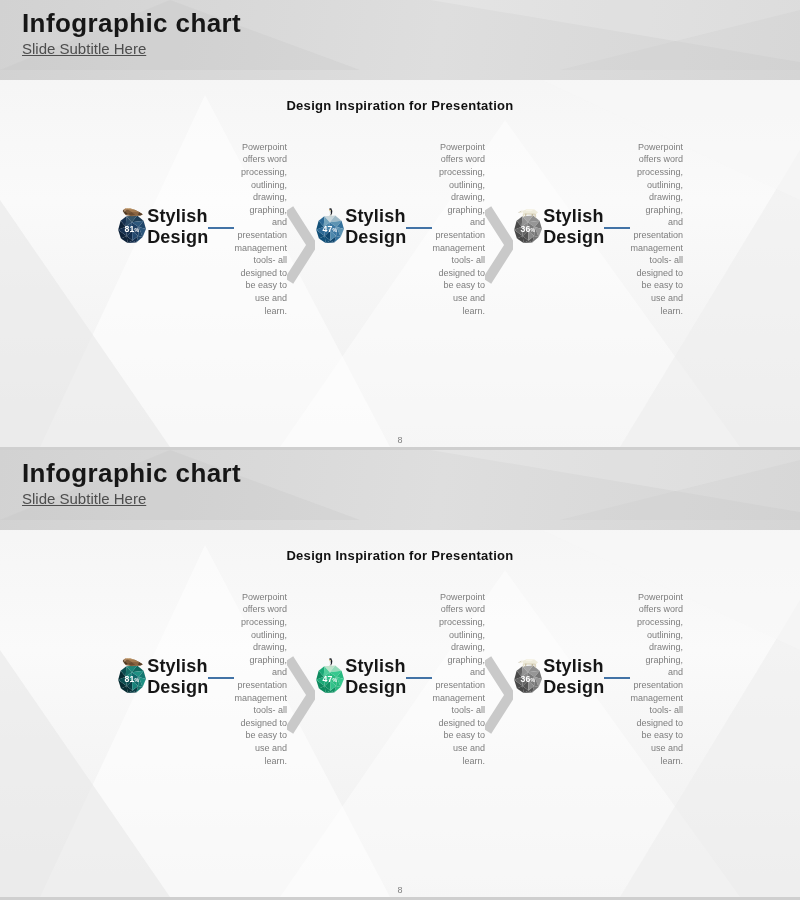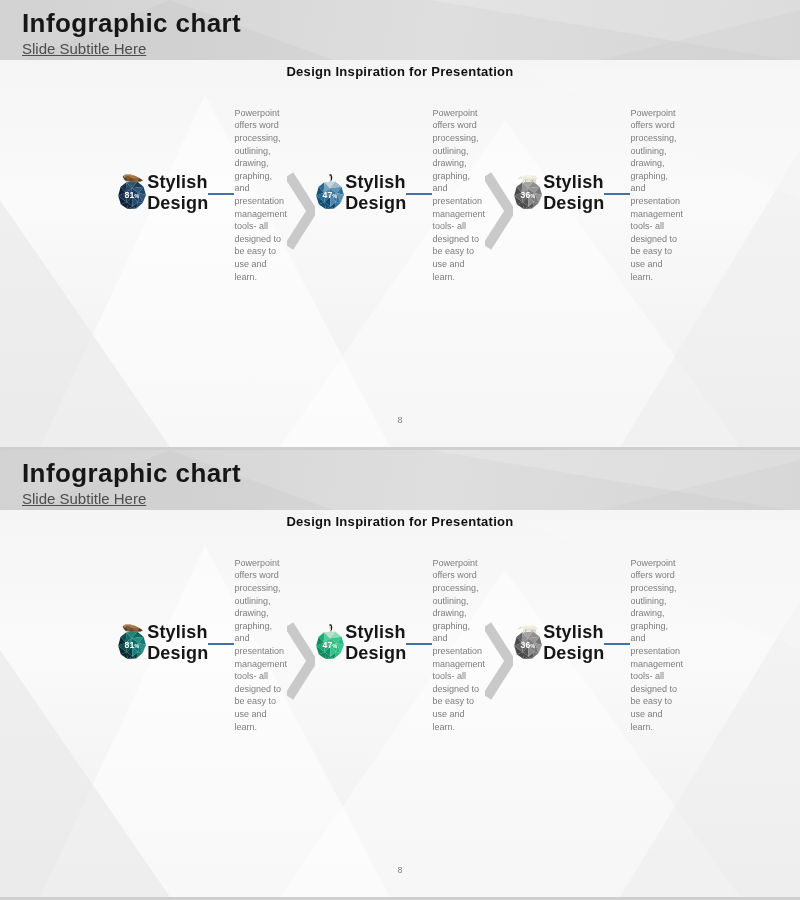--- a/index.html
+++ b/index.html
@@ -8,43 +8,43 @@
     font-family:"Liberation Sans",sans-serif;
     -webkit-font-smoothing:antialiased;
   }
   .slide{
     position:relative;width:800px;height:447px;overflow:hidden;
     background:linear-gradient(180deg,#f3f3f3 0%,#fafafa 45%,#efefef 100%);
   }
   .slide-gap{height:3px;background:#cfcfcf;}
   .bg-facets{position:absolute;left:0;top:70px;width:800px;height:377px;display:block;}
   .slide-header{
-    position:relative;height:60px;box-sizing:border-box;
+    position:relative;height:80px;box-sizing:border-box;
     background:linear-gradient(100deg,#d2d2d2 0%,#dedede 55%,#d5d5d5 100%);
     padding:9px 0 0 22px;overflow:hidden;
   }
   .header-facets{position:absolute;left:0;top:0;width:800px;height:70px;}
   .slide-title{
     position:relative;margin:0;font-size:26px;font-weight:700;color:#161616;
     letter-spacing:.4px;line-height:1.15;
   }
   .slide-subtitle{position:relative;margin:1px 0 0;font-size:15px;color:#4d4d4d;text-decoration:underline;}
   .content{position:relative;height:377px;}
   .content-title{
-    margin:0;padding-top:4px;text-align:center;
+    margin:0;padding-top:18px;text-align:center;
     font-size:13px;font-weight:700;color:#101010;letter-spacing:.3px;
   }
   .row{display:flex;justify-content:center;align-items:flex-start;margin-top:12px;}
   .item{width:170px;display:flex;flex-direction:row;align-items:center;}
   .ball-svg{width:162px;height:201px;display:block;}
   .item-heading{margin:2px 0 0;font-size:18px;font-weight:700;color:#161616;letter-spacing:.2px;}
   .heading-rule{width:140px;height:2px;margin-top:5px;background:var(--underline,#4273a6);}
   .item-body{
     margin:7px 0 0;width:180px;font-size:9px;line-height:1.4;
-    color:#7d7d7d;text-align:left;
+    color:#7d7d7d;text-align:right;
   }
   .chevron-svg{width:28px;height:80px;margin:80px 0 0;flex:none;}
   .page-number{
     position:absolute;bottom:12px;left:0;right:0;text-align:center;
     font-size:9px;color:#808080;
   }
 </style>
 </head>
 <body>
 

